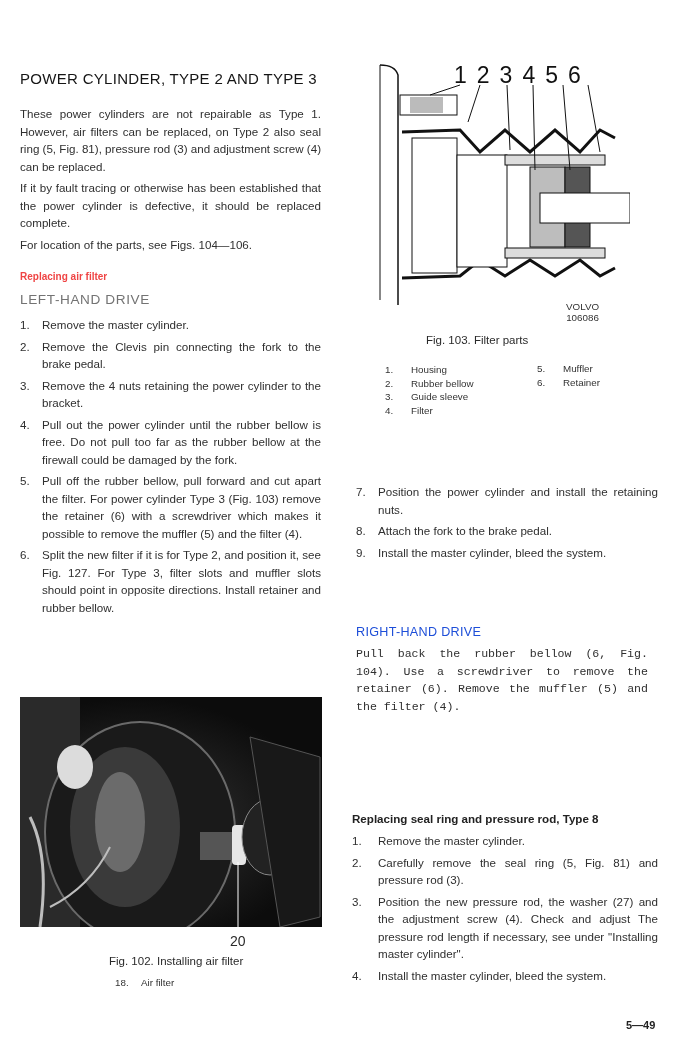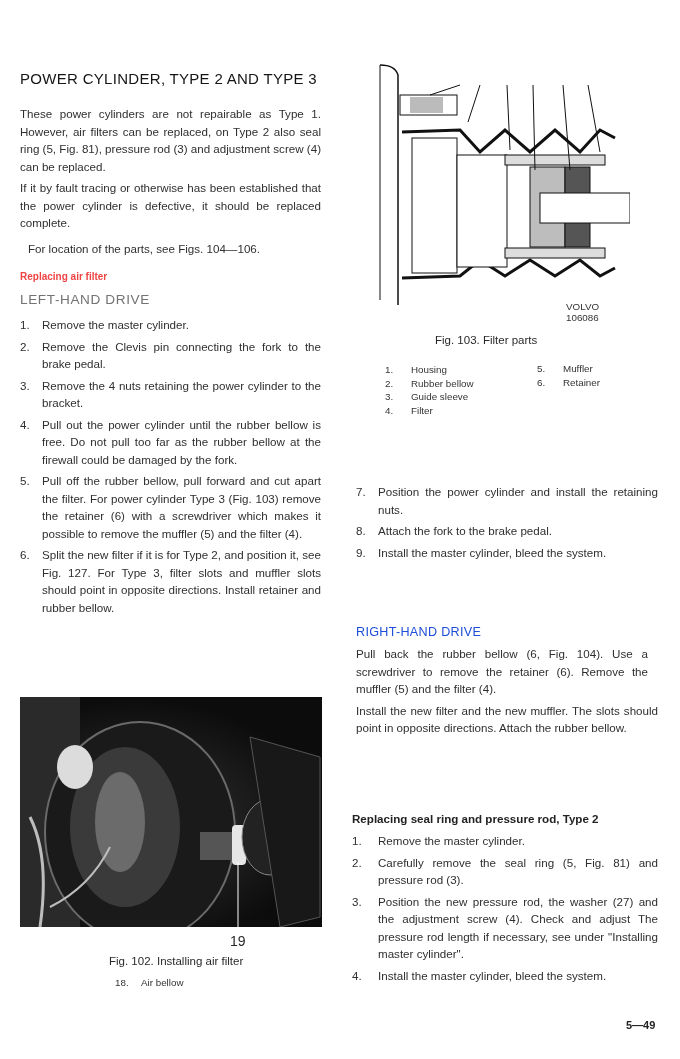--- a/index.html
+++ b/index.html
@@ -26,21 +26,21 @@
   }
 </style>
 </head>
 <body>
 
 <div class="abs title" style="left:20px; top:70px;">POWER CYLINDER, TYPE 2 AND TYPE 3</div>
 
 <div class="abs" style="left:20px; top:93px; width:301px;">
   <p class="para" style="margin:12px 0 4px 0;">These power cylinders are not repairable as Type 1. However, air filters can be replaced, on Type 2 also seal ring (5, Fig. 81), pressure rod (3) and adjustment screw (4) can be replaced.</p>
   <p class="para" style="margin:0 0 4px 0;">If it by fault tracing or otherwise has been established that the power cylinder is defective, it should be replaced complete.</p>
-  <p class="para" style="margin:8px;">For location of the parts, see Figs. 104—106.</p>
+  <p class="para" style="margin:0;">For location of the parts, see Figs. 104—106.</p>
 </div>
 
 <div class="abs subhead" style="left:20px; top:271px;">Replacing air filter</div>
 <div class="abs caps" style="left:20px; top:292px;">LEFT-HAND DRIVE</div>
 
 <div class="abs" style="left:20px; top:316px; width:301px;">
   <div class="step" style="margin-bottom:4px;">
       <span class="num">1.</span>
       <span class="txt">Remove the master cylinder.</span>
     </div>
@@ -75,26 +75,26 @@
     <ellipse cx="55" cy="70" rx="18" ry="22" fill="#dcdcdc"></ellipse>
     <path d="M10 120 Q30 160 20 230" stroke="#bdbdbd" stroke-width="3" fill="none"></path>
     <path d="M30 210 Q70 190 90 150" stroke="#bdbdbd" stroke-width="2" fill="none"></path>
     <rect x="180" y="135" width="50" height="28" fill="#555"></rect>
     <rect x="212" y="128" width="14" height="40" rx="4" fill="#e6e6e6"></rect>
     <ellipse cx="250" cy="140" rx="28" ry="38" fill="#222" stroke="#888"></ellipse>
     <path d="M230 40 L300 60 L300 220 L260 230 Z" fill="#181818" stroke="#555"></path>
     <line x1="218" y1="165" x2="218" y2="230" stroke="#ffffff" stroke-width="1"></line>
   </svg>
 </div>
-<div class="abs caption" style="left:230px; top:933px; font-size:14px;">19</div>
+<div class="abs caption" style="left:230px; top:933px; font-size:14px;">20</div>
 <div class="abs caption" style="left:72px; top:955px;padding-left:37px;">Fig. 102. Installing air filter</div>
 <div class="abs legend" style="left:115px; top:976px;">
   <div class="row">
       <span class="n">18.</span>
-      <span>Air bellow</span>
+      <span>Air filter</span>
     </div>
 </div>
 
 <div class="abs" style="left:370px; top:60px; width:260px; height:250px;">
   <svg width="260" height="250" viewBox="0 0 260 250">
 
     <path d="M10 5 Q25 5 28 15 L28 245" stroke="#111" stroke-width="1.5" fill="none"></path>
     <path d="M10 5 L10 240" stroke="#111" stroke-width="1" fill="none"></path>
 
     <rect x="30" y="35" width="57" height="20" fill="#fff" stroke="#111"></rect>
@@ -116,27 +116,30 @@
 
     <rect x="170" y="133" width="90" height="30" fill="#fff" stroke="#111"></rect>
 
     <line x1="90" y1="25" x2="60" y2="35" stroke="#111"></line>
     <line x1="110" y1="25" x2="98" y2="62" stroke="#111"></line>
     <line x1="137" y1="25" x2="140" y2="90" stroke="#111"></line>
     <line x1="163" y1="25" x2="165" y2="110" stroke="#111"></line>
     <line x1="193" y1="25" x2="200" y2="110" stroke="#111"></line>
     <line x1="218" y1="25" x2="230" y2="92" stroke="#111"></line>
   </svg>
-</div>
-<div class="abs legend" style="left:566px; top:301px; text-align:left; line-height:11px;">
+  <div class="abs" style="left:84px; top:2px; font-size:23px; color:#111; letter-spacing:10px;">
+    <span>1</span><span>2</span><span>3</span><span>4</span><span>5</span><span>6</span>
+  </div>
+</div>
+<div class="abs legend" style="left:566px; top:301px; text-align:center; line-height:11px;">
   <div>VOLVO</div>
   <div>106086</div>
 </div>
 
-<div class="abs caption" style="left:435px; top:334px;">Fig. 103. Filter parts</div>
+<div class="abs caption" style="left:426px; top:334px;">Fig. 103. Filter parts</div>
 <div class="abs legend" style="left:385px; top:363px;">
   <div class="row">
       <span class="n">1.</span>
       <span>Housing</span>
     </div>
   <div class="row">
       <span class="n">2.</span>
       <span>Rubber bellow</span>
     </div>
   <div class="row">
@@ -169,25 +172,24 @@
       <span class="txt">Attach the fork to the brake pedal.</span>
     </div>
   <div class="step">
       <span class="num">9.</span>
       <span class="txt">Install the master cylinder, bleed the system.</span>
     </div>
 </div>
 
 <div class="abs" style="left:356px; top:625px; font-size:12.6px; letter-spacing:0.3px; color:#1d4ed8;">RIGHT-HAND DRIVE</div>
 <div class="abs" style="left:356px; top:645px; width:302px;">
-  <p class="para" style="margin:0 10px 4px 0;">Pull back the rubber bellow (6, Fig. 104). Use a screwdriver to remove the retainer (6). Remove the muffler (5) and the filter (4).</p>
-  <p class="para" style="margin:0;">Install the new filter and the new muffler. The slots should point in opposite directions. Attach the rubber bellow.</p>
-</div>
-
-<div class="abs" style="left:352px; top:812px; font-size:11.6px; font-weight:bold; color:#222;">Replacing seal ring and pressure rod, Type 2</div>
+  <p class="para" style="margin:0 10px 4px 0;font-family:Liberation Mono, monospace;">Pull back the rubber bellow (6, Fig. 104). Use a screwdriver to remove the retainer (6). Remove the muffler (5) and the filter (4).</p>
+</div>
+
+<div class="abs" style="left:352px; top:812px; font-size:11.6px; font-weight:bold; color:#222;">Replacing seal ring and pressure rod, Type 8</div>
 <div class="abs" style="left:352px; top:832px; width:306px;">
   <div class="step" style="margin-bottom:4px;">
       <span class="num" style="width:26px;">1.</span>
       <span class="txt">Remove the master cylinder.</span>
     </div>
   <div class="step" style="margin-bottom:4px;">
       <span class="num" style="width:26px;">2.</span>
       <span class="txt">Carefully remove the seal ring (5, Fig. 81) and pressure rod (3).</span>
     </div>
   <div class="step" style="margin-bottom:4px;">

